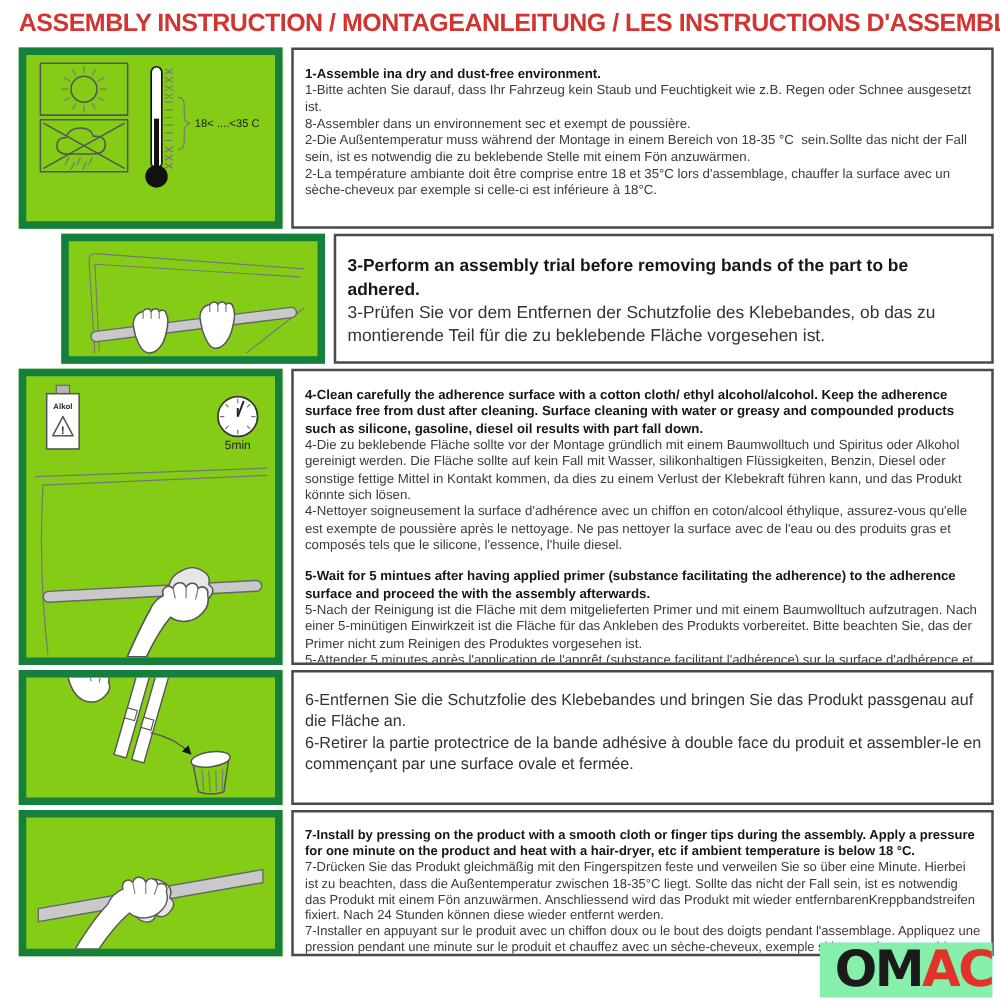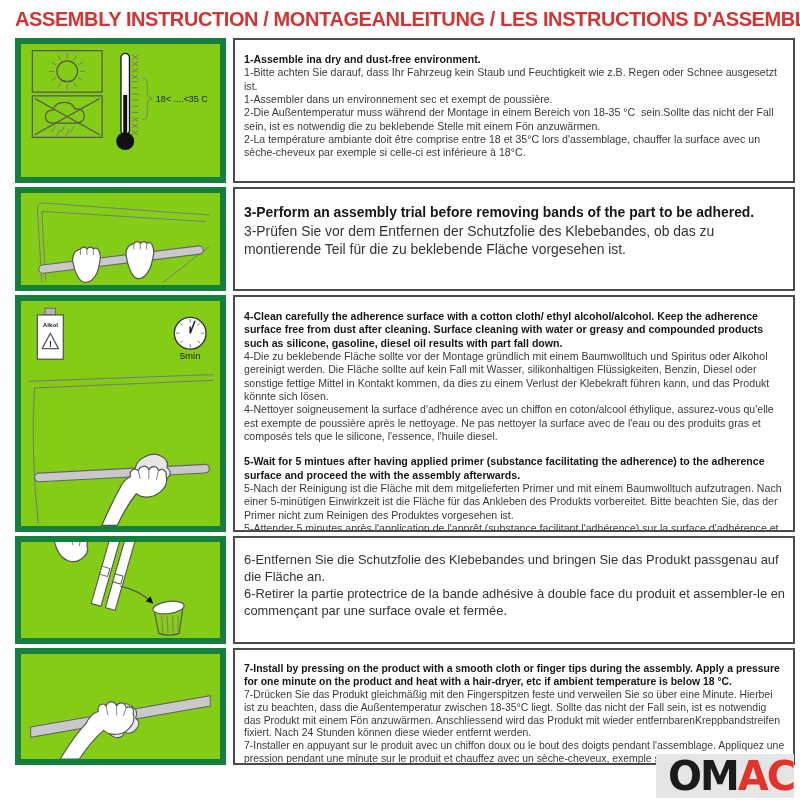--- a/index.html
+++ b/index.html
@@ -13,23 +13,23 @@
   .illus svg { display:block; width:100%; height:100%; }
   .textbox { flex:1; border:2px solid #4a4a4a; background:#fff; padding:13px 8px 2px 9px; overflow:hidden; }
   .textbox p { white-space:pre-wrap; }
   .t-sm p { font-size:10.6px; line-height:1.26; color:#3a3a3a; }
   .t-sm5 p { font-size:10.4px; line-height:1.24; color:#3a3a3a; }
   .t-lg { padding-top:14px; }
   .t-lg p { font-size:13.9px; line-height:1.34; color:#333; }
   .t-md p { font-size:12.9px; line-height:1.33; color:#333; }
   .textbox p.en { font-weight:bold; color:#161616; }
   .textbox p.gap { margin-top:12px; }
-  .r1 { height:145px; } .r2 { height:104px; } .r3 { height:237px; }
+  .r1 { height:145px; } .r2 { height:104px;margin-left:34px; } .r3 { height:237px; }
   .r4 { height:108px; } .r5 { height:117px; }
-  .logo { position:absolute; right:6px; bottom:2px; background:#e5e5e5; padding-left:12px;
+  .logo { position:absolute; right:6px; bottom:2px; background:#86efac; padding-left:12px;
           font-family:"DejaVu Sans", sans-serif; font-weight:900; font-size:40px;
           letter-spacing:-2px; line-height:1.1; }
   .logo .lb { color:#1b1b1b; } .logo .lr { color:#e2332a; }
   .stroke { fill:none; stroke:#555; stroke-width:1.3; stroke-linecap:round; stroke-linejoin:round; }
   .stroke-thin { fill:none; stroke:#777; stroke-width:1; stroke-linecap:round; }
   .band { fill:#c9c9c9; stroke:#666; stroke-width:1.2; }
   .cloth { fill:#e6e6e6; stroke:#555; stroke-width:1.2; stroke-linejoin:round; }
   .hand { fill:#fff; stroke:#555; stroke-width:1.3; stroke-linejoin:round; }
   svg text { font-family:"Liberation Sans", sans-serif; fill:#222; }
 </style>
@@ -96,21 +96,21 @@
             <path d="M116 92 l6 4 m0 -4 l-6 4"></path>
           </g>
           <path class="stroke-thin" d="M127 36 C131 36 132 39 132 43 L132 51 C132 55 133 57 137 58 C133 59 132 61 132 65 L132 73 C132 77 131 80 127 80"></path>
           <text x="141" y="61" font-size="9.5">18&lt; ....&lt;35 C</text>
         </g>
       </svg>
     </div>
     <div class="textbox t-sm">
       <p class="en">1-Assemble ina dry and dust-free environment.</p>
       <p>1-Bitte achten Sie darauf, dass Ihr Fahrzeug kein Staub und Feuchtigkeit wie z.B. Regen oder Schnee ausgesetzt ist.</p>
-      <p>1-Assembler dans un environnement sec et exempt de poussière.</p>
+      <p>8-Assembler dans un environnement sec et exempt de poussière.</p>
       <p>2-Die Außentemperatur muss während der Montage in einem Bereich von 18-35 °C  sein.Sollte das nicht der Fall sein, ist es notwendig die zu beklebende Stelle mit einem Fön anzuwärmen.</p>
       <p>2-La température ambiante doit être comprise entre 18 et 35°C lors d'assemblage, chauffer la surface avec un sèche-cheveux par exemple si celle-ci est inférieure à 18°C.</p>
     </div>
   </div>
 
   <div class="row r2">
     <div class="illus">
       <svg viewBox="0 0 207 100">
         <g class="stroke-thin">
           <path d="M18 97 L13 16 Q13 10 21 11 L200 24"></path>

